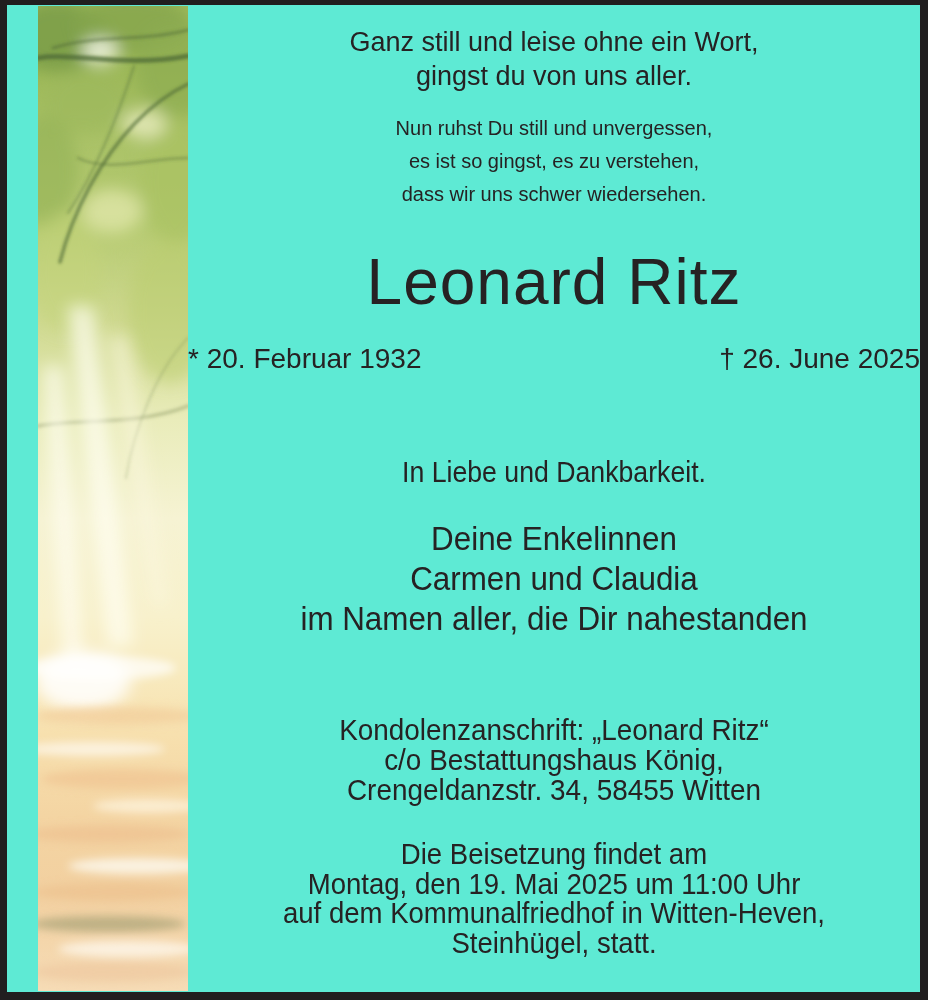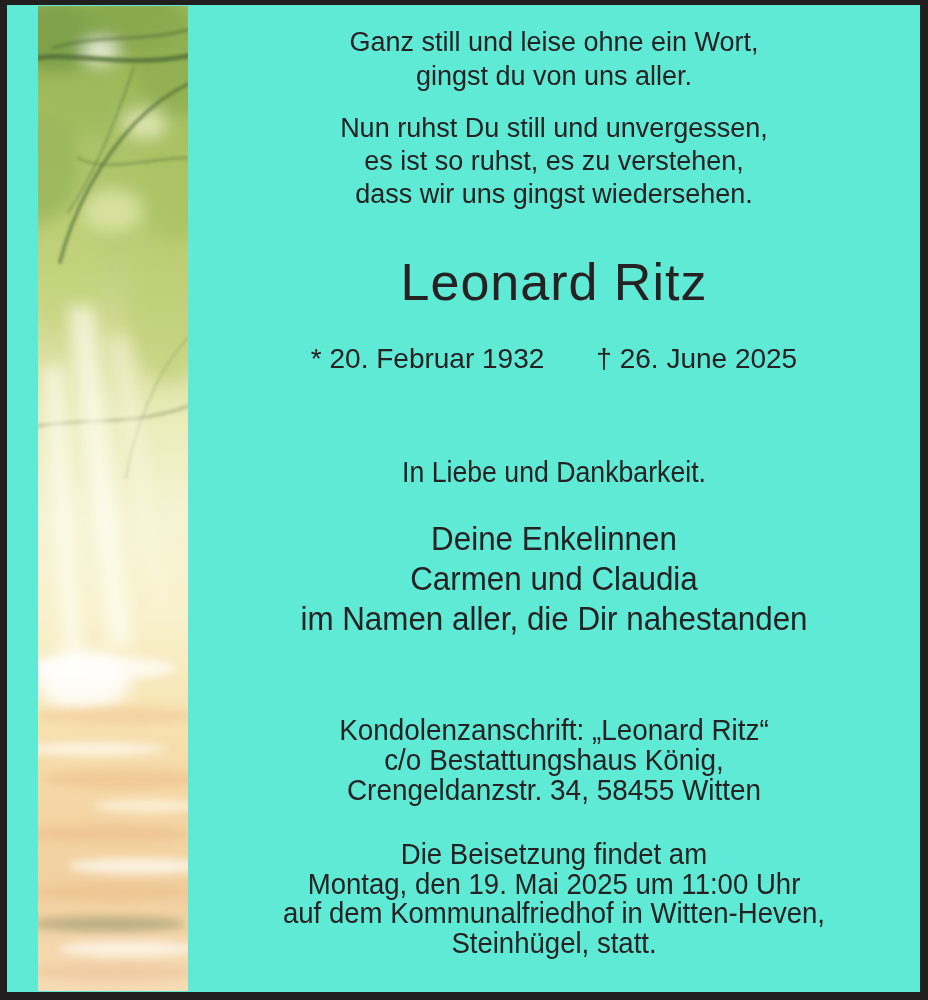--- a/index.html
+++ b/index.html
@@ -37,24 +37,24 @@
   }
   .tblock {
     position: absolute;
     left: 0;
     width: 100%;
     text-align: center;
     color: #262223;
     white-space: nowrap;
   }
   .verse1   { top: 20px;  font-size: 27px; line-height: 34px; }
-  .verse2   { top: 107px; font-size: 27px; line-height: 33px; }
-  .name     { top: 243px; font-size: 52px; line-height: 68px; letter-spacing: 1px; }
+  .verse2   { top: 107px; font-size: 20px; line-height: 33px; }
+  .name     { top: 243px; font-size: 64px; line-height: 68px; letter-spacing: 1px; }
   .dates    { top: 337px; font-size: 28px; line-height: 34px;
-              display: flex; justify-content: center; gap: 52px; }
+              display: flex; justify-content: space-between; gap: 52px; }
   .dedication { top: 452px; font-size: 29px; line-height: 30px;
               transform: scaleX(0.92); transform-origin: 50% 50%; }
   .mourners { top: 514px; font-size: 33px; line-height: 40px;
               transform: scaleX(0.95); transform-origin: 50% 50%; }
   .condolence { top: 710px; font-size: 30px; line-height: 30px;
               transform: scaleX(0.93); transform-origin: 50% 50%; }
   .funeral  { top: 835px; font-size: 29px; line-height: 29.5px;
               transform: scaleX(0.95); transform-origin: 50% 50%; }
   .line { display: block; }
 </style>
@@ -143,22 +143,22 @@
 
   <div class="content">
 
     <div class="tblock verse1">
       <span class="line">Ganz still und leise ohne ein Wort,</span>
       <span class="line">gingst du von uns aller.</span>
     </div>
 
     <div class="tblock verse2">
       <span class="line">Nun ruhst Du still und unvergessen,</span>
-      <span class="line">es ist so ruhst, es zu verstehen,</span>
-      <span class="line">dass wir uns gingst wiedersehen.</span>
+      <span class="line">es ist so gingst, es zu verstehen,</span>
+      <span class="line">dass wir uns schwer wiedersehen.</span>
     </div>
 
     <div class="tblock name">Leonard Ritz</div>
 
     <div class="tblock dates">
       <span>* 20. Februar 1932</span>
       <span>† 26. June 2025</span>
     </div>
 
     <div class="tblock dedication">In Liebe und Dankbarkeit.</div>

